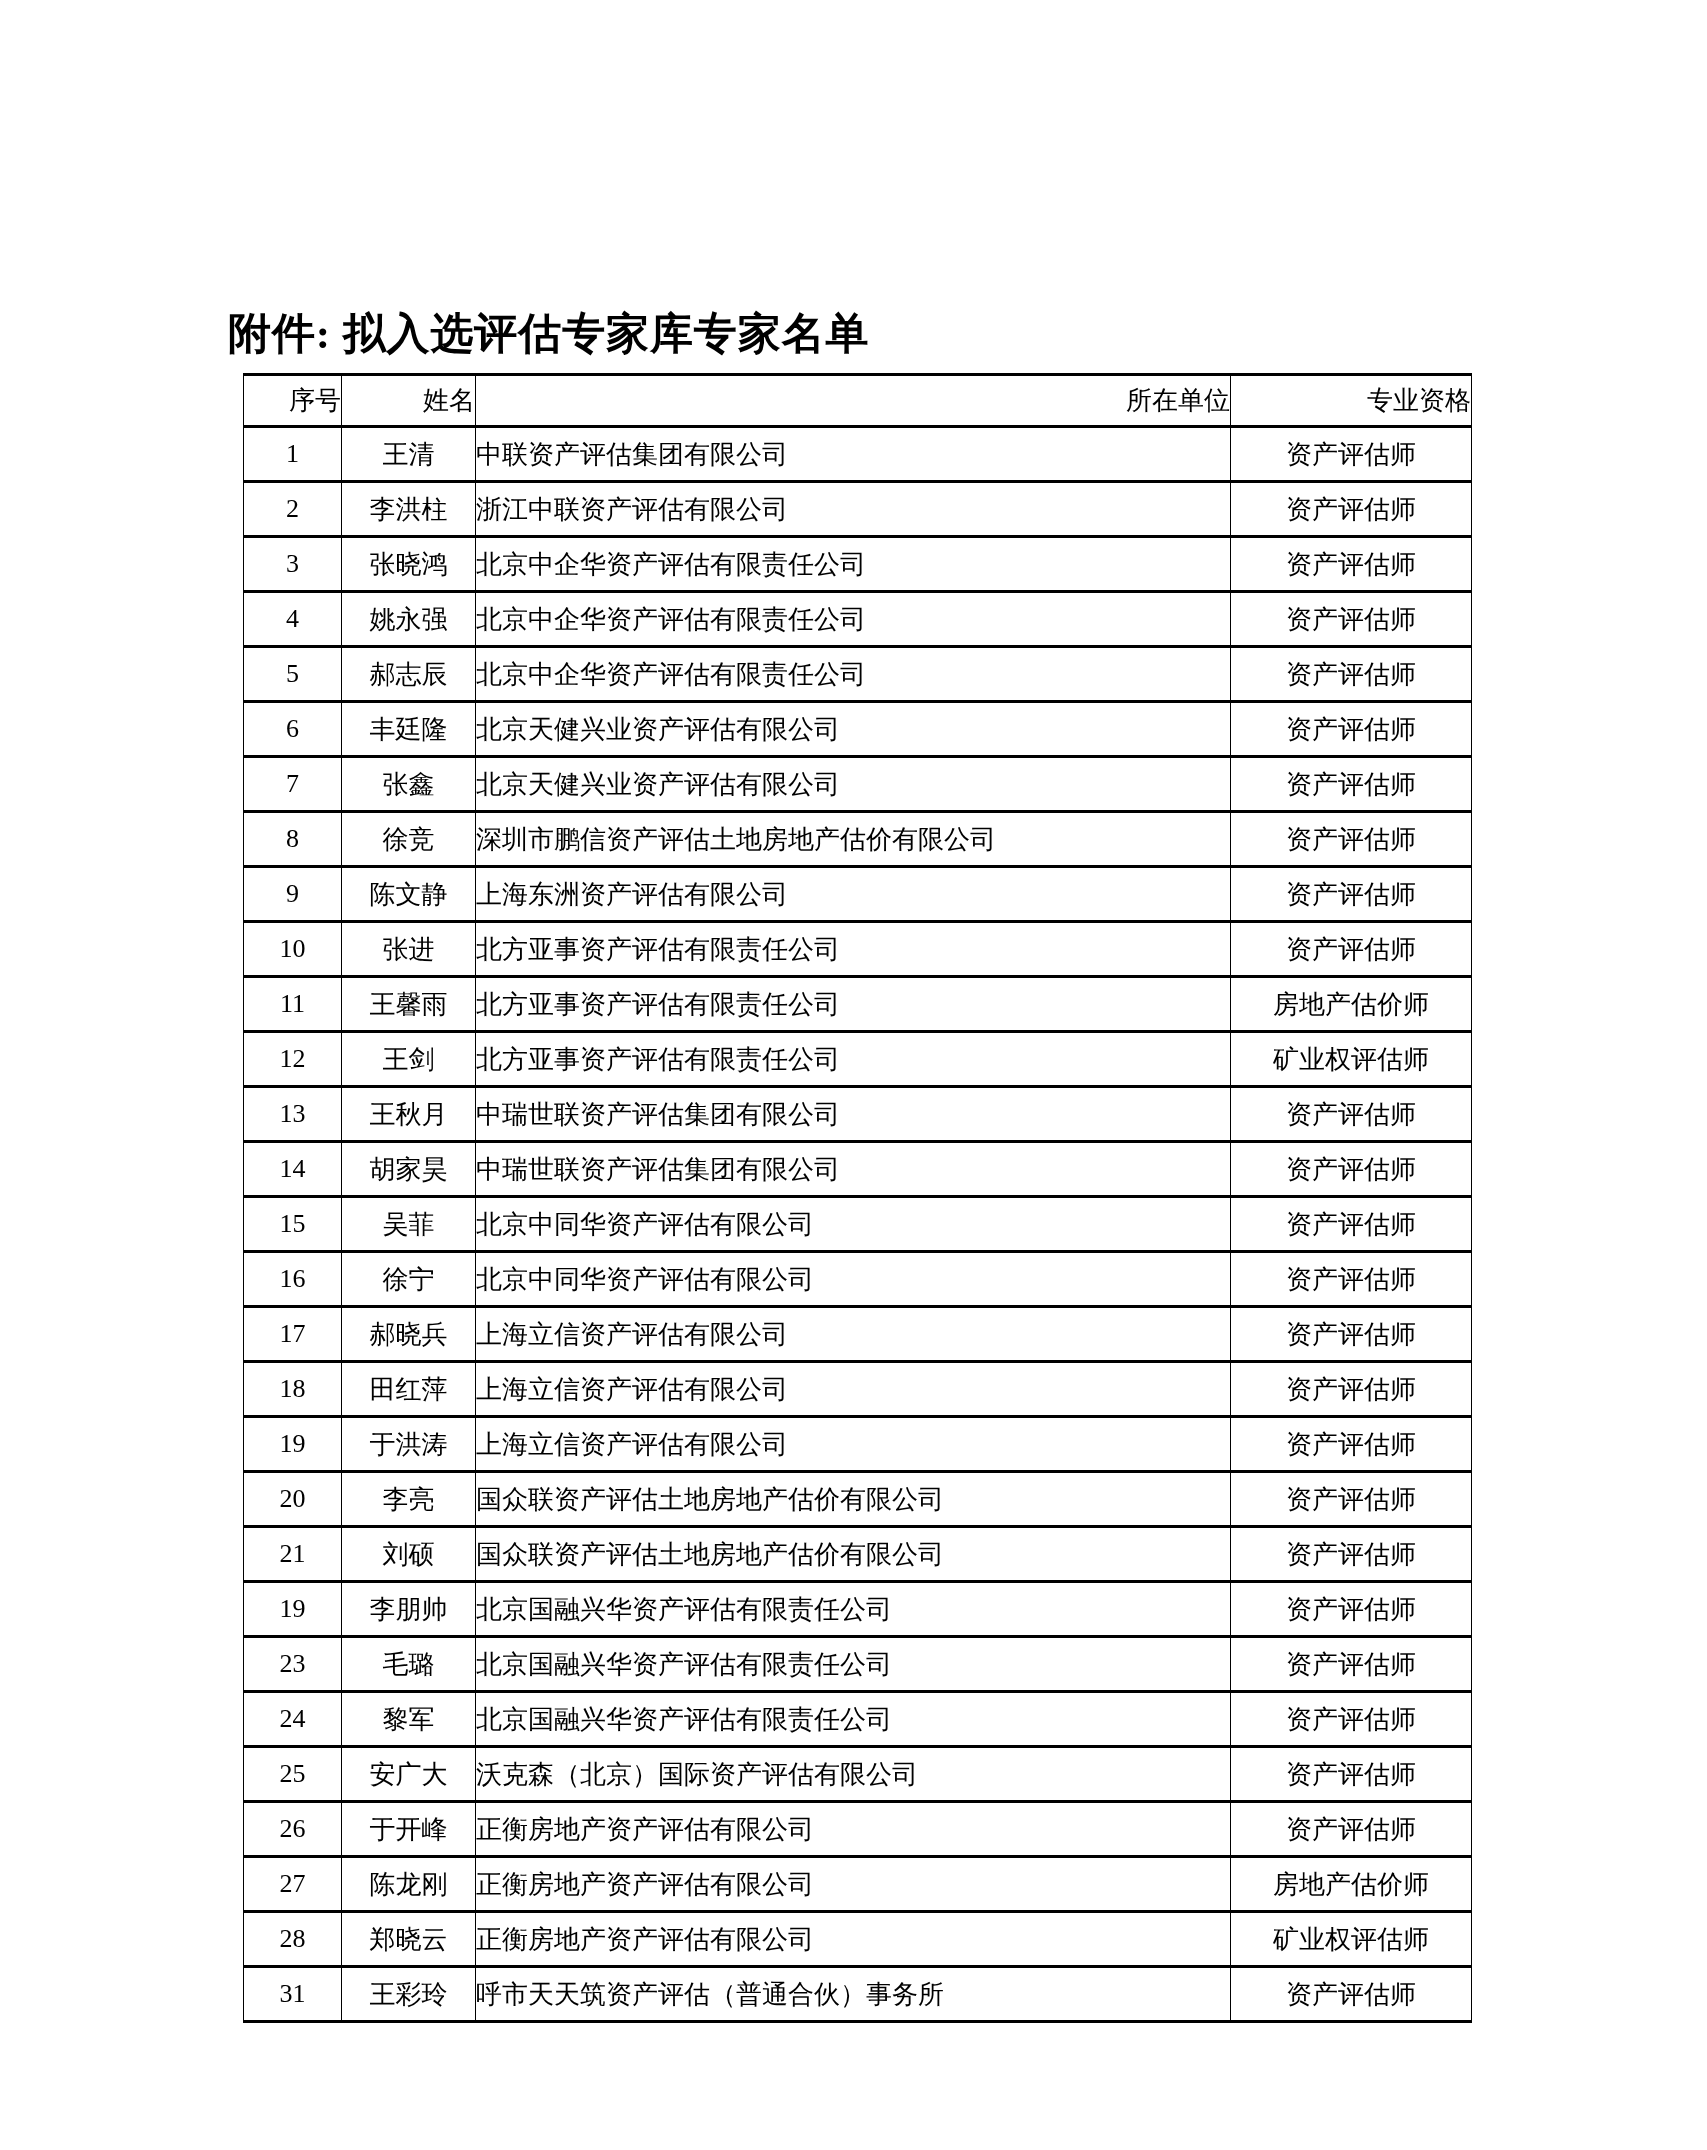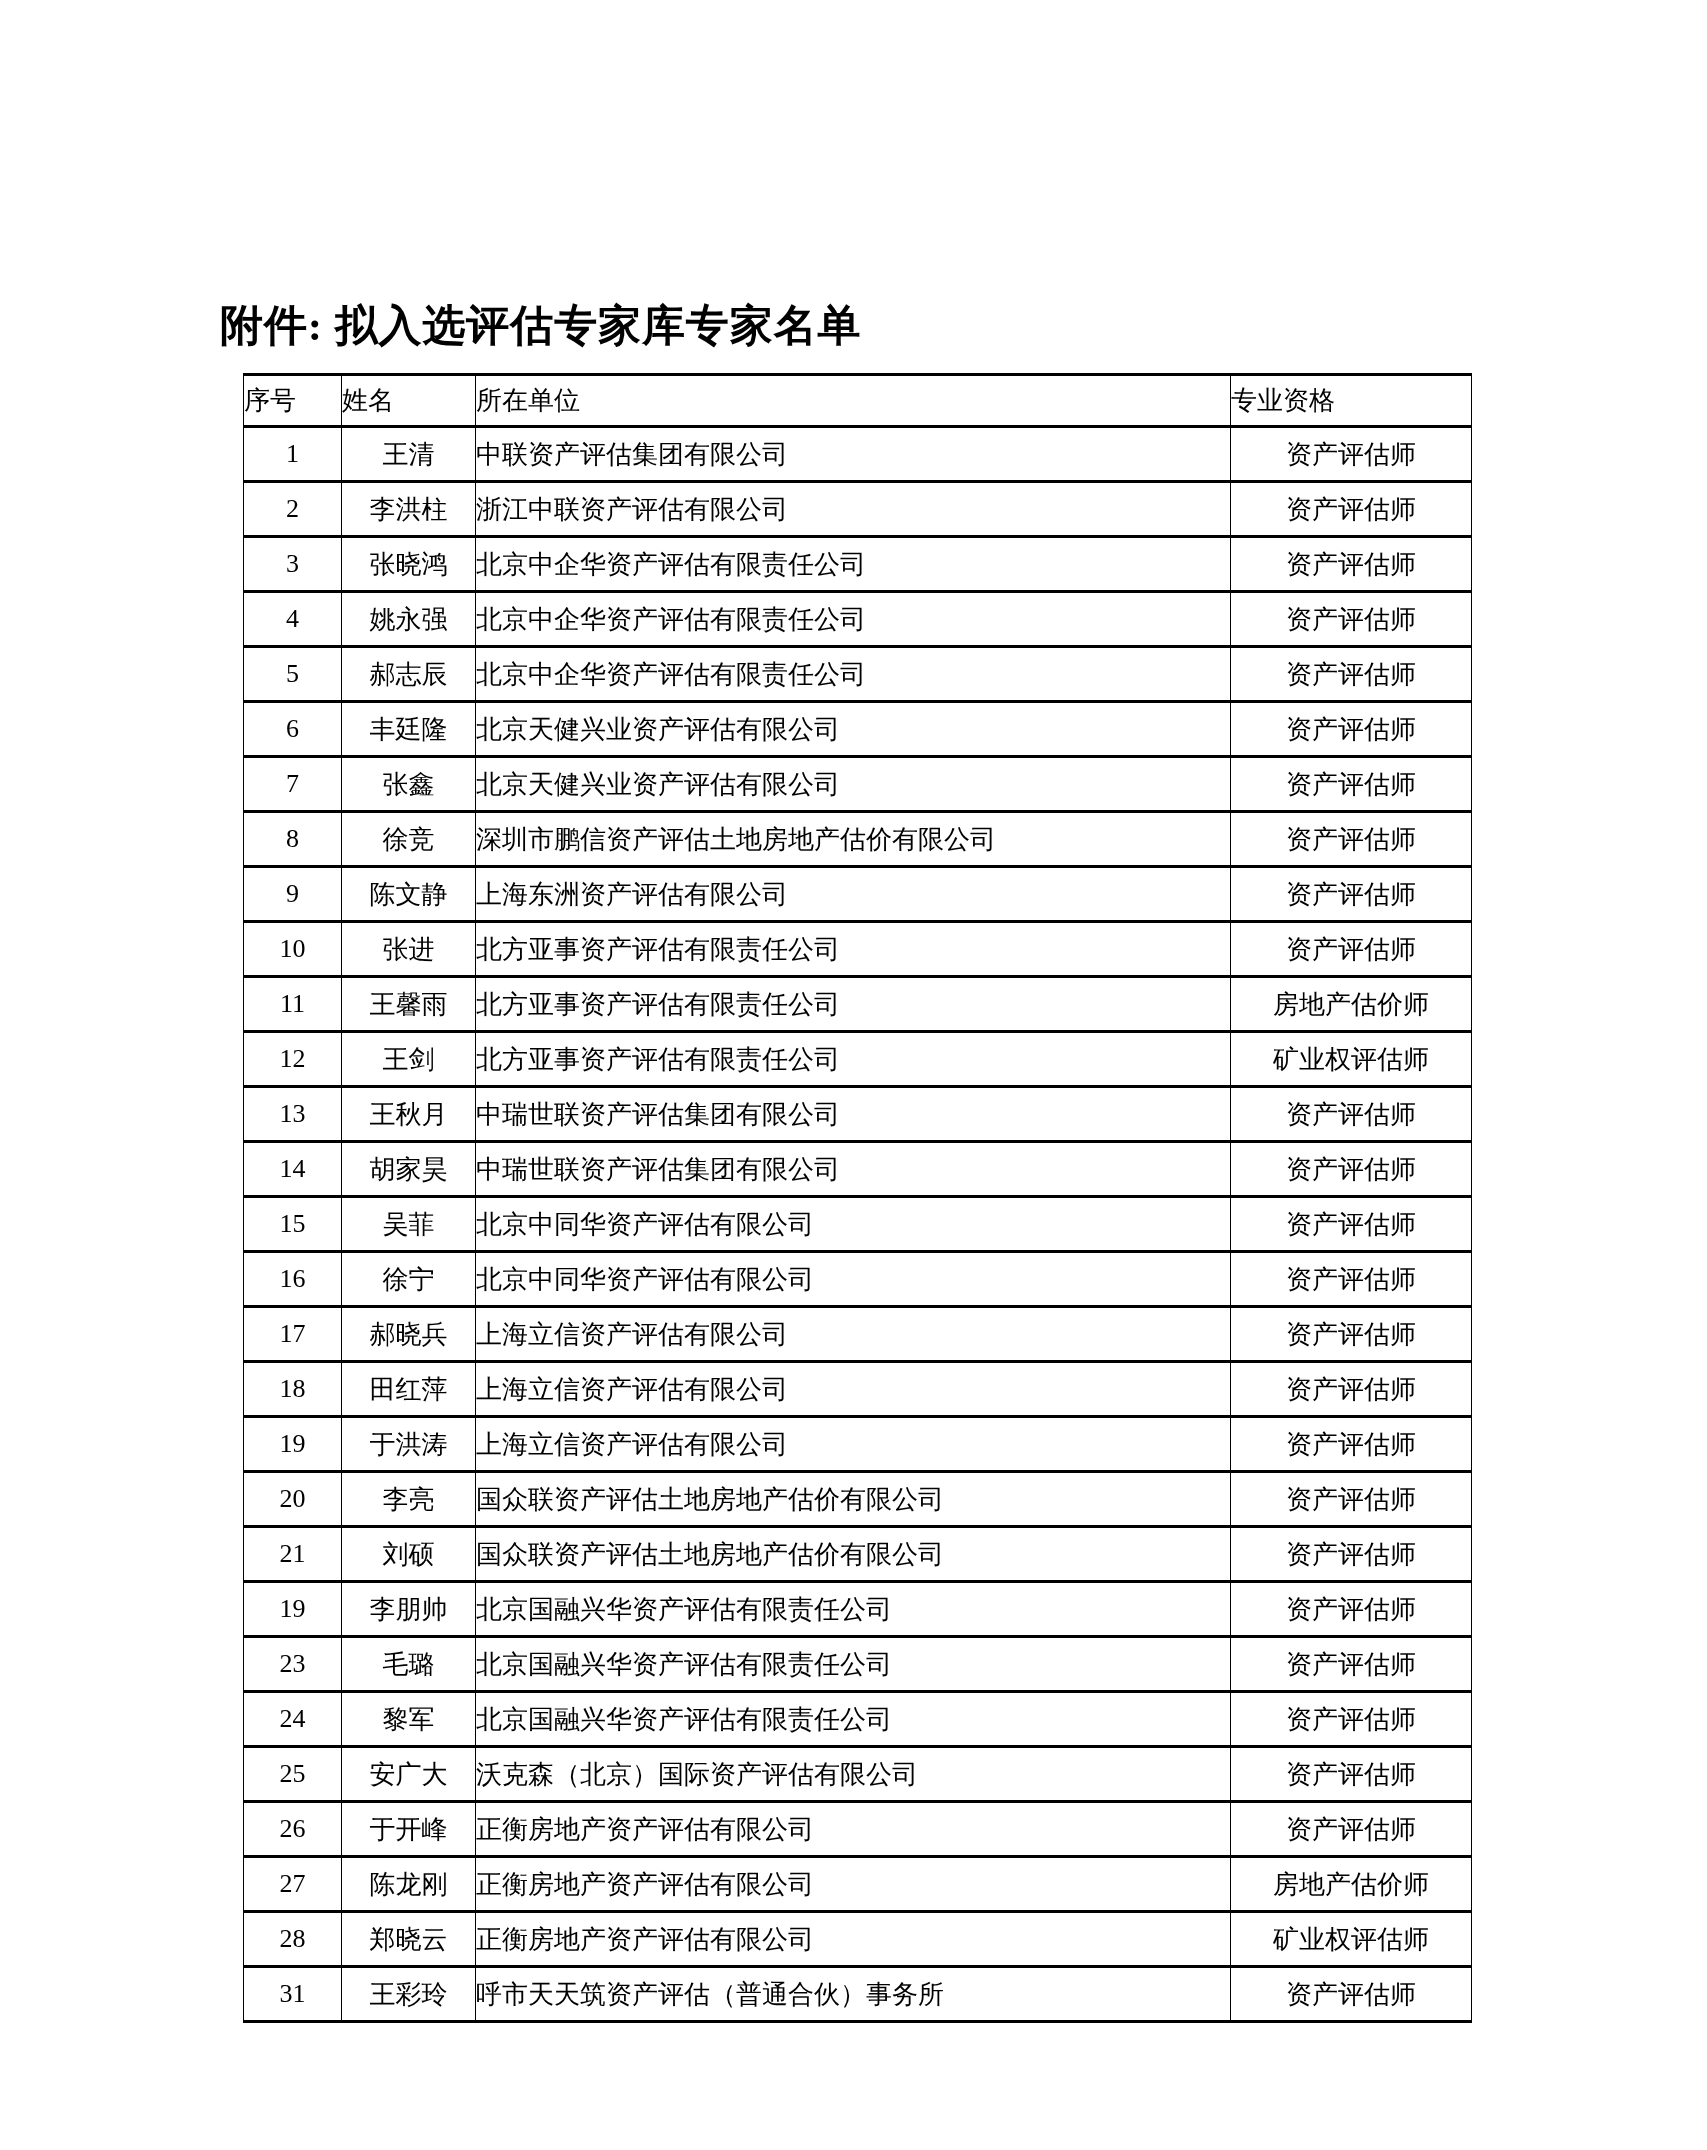--- a/index.html
+++ b/index.html
@@ -16,21 +16,21 @@
     }
     .page {
       position: absolute;
       inset: 0;
       background: #ffffff;
     }
     .doc-title {
       position: absolute;
       left: 220px;
       top: 294px;
-      margin: 0;
+      margin: 8px;
       font-size: 43px;
       line-height: 1.5;
       font-weight: 700;
       white-space: nowrap;
       letter-spacing: 0.9px;
     }
     table.experts {
       position: absolute;
       left: 243px;
       top: 373px;
@@ -49,21 +49,21 @@
       border-bottom: 3px solid #000;
       font-size: 26px;
       font-weight: 400;
       vertical-align: middle;
       white-space: nowrap;
       overflow: hidden;
       padding: 0;
     }
     thead tr { height: 52px; }
     tbody tr { height: 55px; }
-    th { text-align: left; }
+    th { text-align: right; }
     td.c-no   { text-align: center; }
     td.c-name { text-align: center; padding-left: 10.3px; }
     td.c-org  { text-align: left; padding-left: 10.3px; margin-left: 45px; }
     td.c-qual { text-align: center; font-family: Liberation Mono, monospace; }
   </style>
 </head>
 <body>
 
 <div class="page">
 

